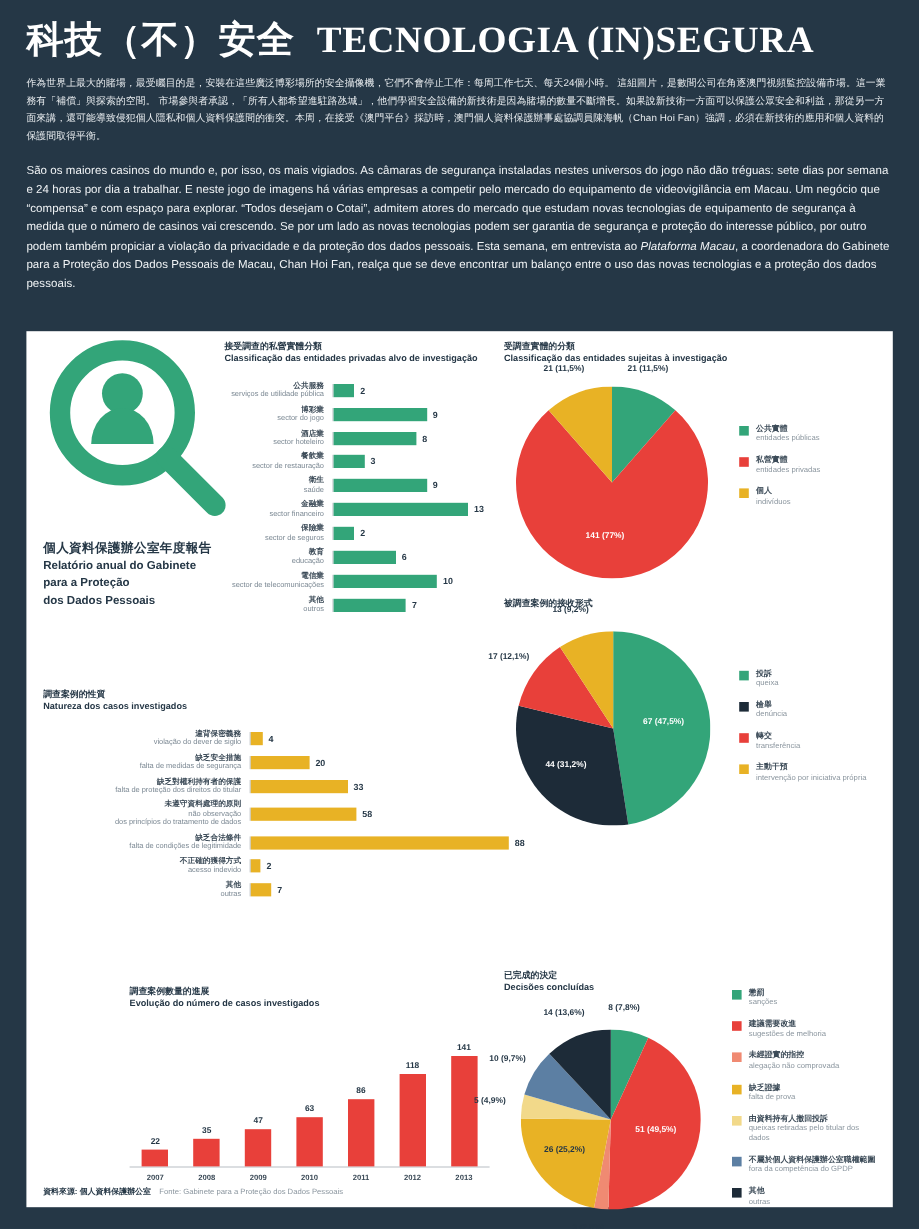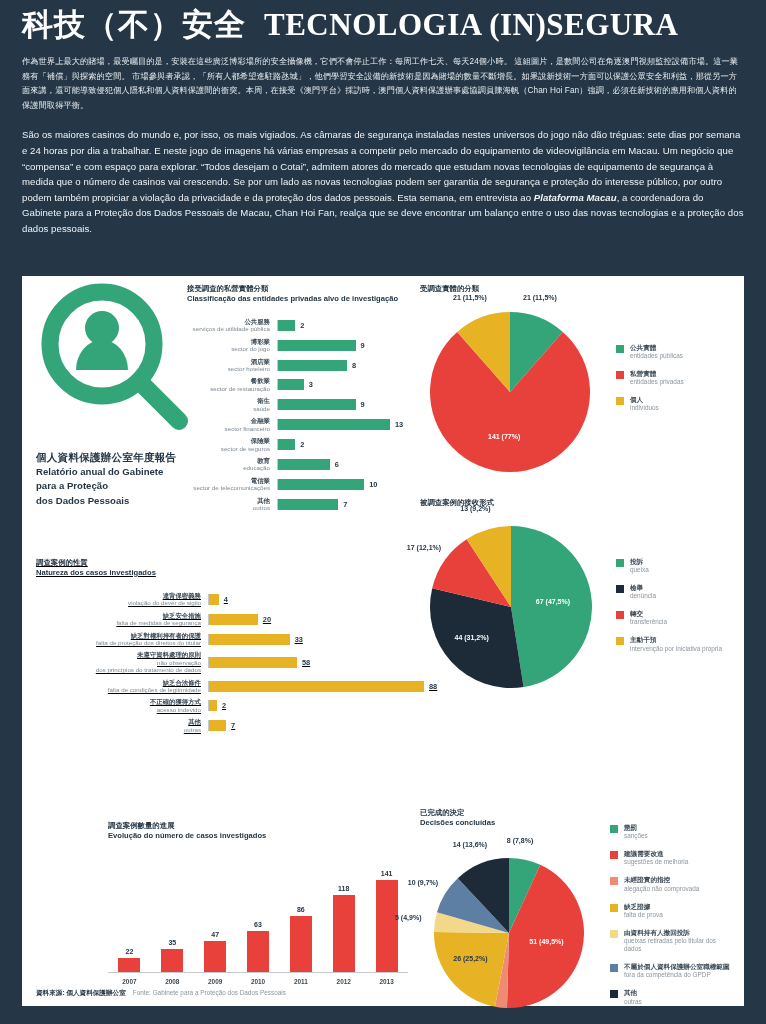--- a/index.html
+++ b/index.html
@@ -5,39 +5,39 @@
   * { box-sizing: border-box; margin: 0; padding: 0; }
   html, body {
     width: 766px; height: 1024px;
     background: #253746;
     font-family: "Liberation Sans", sans-serif;
     overflow: hidden;
   }
   .page { position: relative; width: 766px; height: 1024px; background:#253746; }
 
   
-  .header { padding: 8px 22px 0 22px; }
+  .header { padding: 16px 22px 0 22px; }
   .title-row { display: flex; align-items: baseline; gap: 18px; }
   .title-cn {
     color: #ffffff; font-size: 31px; font-weight: bold; letter-spacing: 1px;
     white-space: nowrap; line-height: 1.1;
   }
   .title-pt {
     color: #ffffff; font-size: 31px; font-weight: bold; letter-spacing: .5px;
     font-family: "Liberation Serif", serif; white-space: nowrap; line-height: 1.1;
   }
   .lead-cn {
     color: #e8ecef; font-size: 8.2px; line-height: 1.78; margin-top: 13px;
     letter-spacing: .1px;
   }
   .lead-pt {
     color: #f0f3f5; font-size: 9.6px; line-height: 1.62; margin-top: 14px;
     letter-spacing: .05px;
   }
-  .lead-pt em { font-style: italic; font-weight: bold; }
+  .lead-pt em { font-style: italic; }
 
   
   .canvas {
     position: absolute; left: 22px; top: 276px;
     width: 722px; height: 730px; background: #ffffff;
   }
 
   
   .logo-wrap { position: absolute; left: 14px; top: 6px; width: 170px; }
   .magnifier { width: 160px; height: 160px; display: block; }
@@ -226,21 +226,21 @@
               <span class="pt">outros</span>
             </div>
             <div class="hbar-track">
               <div class="hbar-fill" style="background: rgb(51, 165, 121); width: 60.3077px;"></div>
               <span class="hbar-val">7</span>
             </div>
           </div>
         </div>
     </div>
 
-    <div class="block" style="left:14px; top:282px; width:370px;text-decoration:underline;">
+    <div class="block" style="left:14px; top:298px; width:370px;">
       <div class="blk-title-cn">調查案例的性質</div>
       <div class="blk-title-pt">Natureza dos casos investigados</div>
       <div class="hbar-chart" id="hbar-1">
           <div class="hbar-row">
             <div class="hbar-label" style="flex-basis: 172px; width: 172px;">
               <span class="cn">違背保密義務</span>
               <span class="pt">violação do dever de sigilo</span>
             </div>
             <div class="hbar-track">
               <div class="hbar-fill" style="background: rgb(232, 178, 37); width: 9.77273px;"></div>
@@ -349,20 +349,21 @@
           <span>2009</span>
           <span>2010</span>
           <span>2011</span>
           <span>2012</span>
           <span>2013</span>
         </div>
     </div>
 
     <div class="block" style="left:398px; top:8px; width:310px; height:215px;">
       <div class="blk-title-cn">受調查實體的分類</div>
+      <div class="blk-title-pt">Classificação das entidades sujeitas à investigação</div>
       <div class="pie-wrap" style="height:180px;">
         <svg id="pie-3" width="160" height="160" viewBox="-1 -1 2 2" style="position:absolute;left:10px;top:6px;">
             <path d="M 0 0 L 6.123233995736766e-17 -1 A 1 1 0 0 1 0.6601521206712317 -0.7511319308705199 Z" fill="#33a579"></path>
             <path d="M 0 0 L 0.6601521206712317 -0.7511319308705199 A 1 1 0 1 1 -0.6601521206712321 -0.7511319308705197 Z" fill="#e8403a"></path>
             <path d="M 0 0 L -0.6601521206712321 -0.7511319308705197 A 1 1 0 0 1 -1.8369701987210297e-16 -1 Z" fill="#e8b225"></path>
           </svg>
         <div id="pielab-3">
             <div class="pie-lab" style="color: rgb(37, 55, 70); left: 102.993px; top: -11.8231px;">21 (11,5%)</div>
             <div class="pie-lab" style="color: rgb(255, 255, 255); left: 68px; top: 127.4px;">141 (77%)</div>
             <div class="pie-lab" style="color: rgb(37, 55, 70); left: 33.007px; top: -11.8231px;">21 (11,5%)</div>

